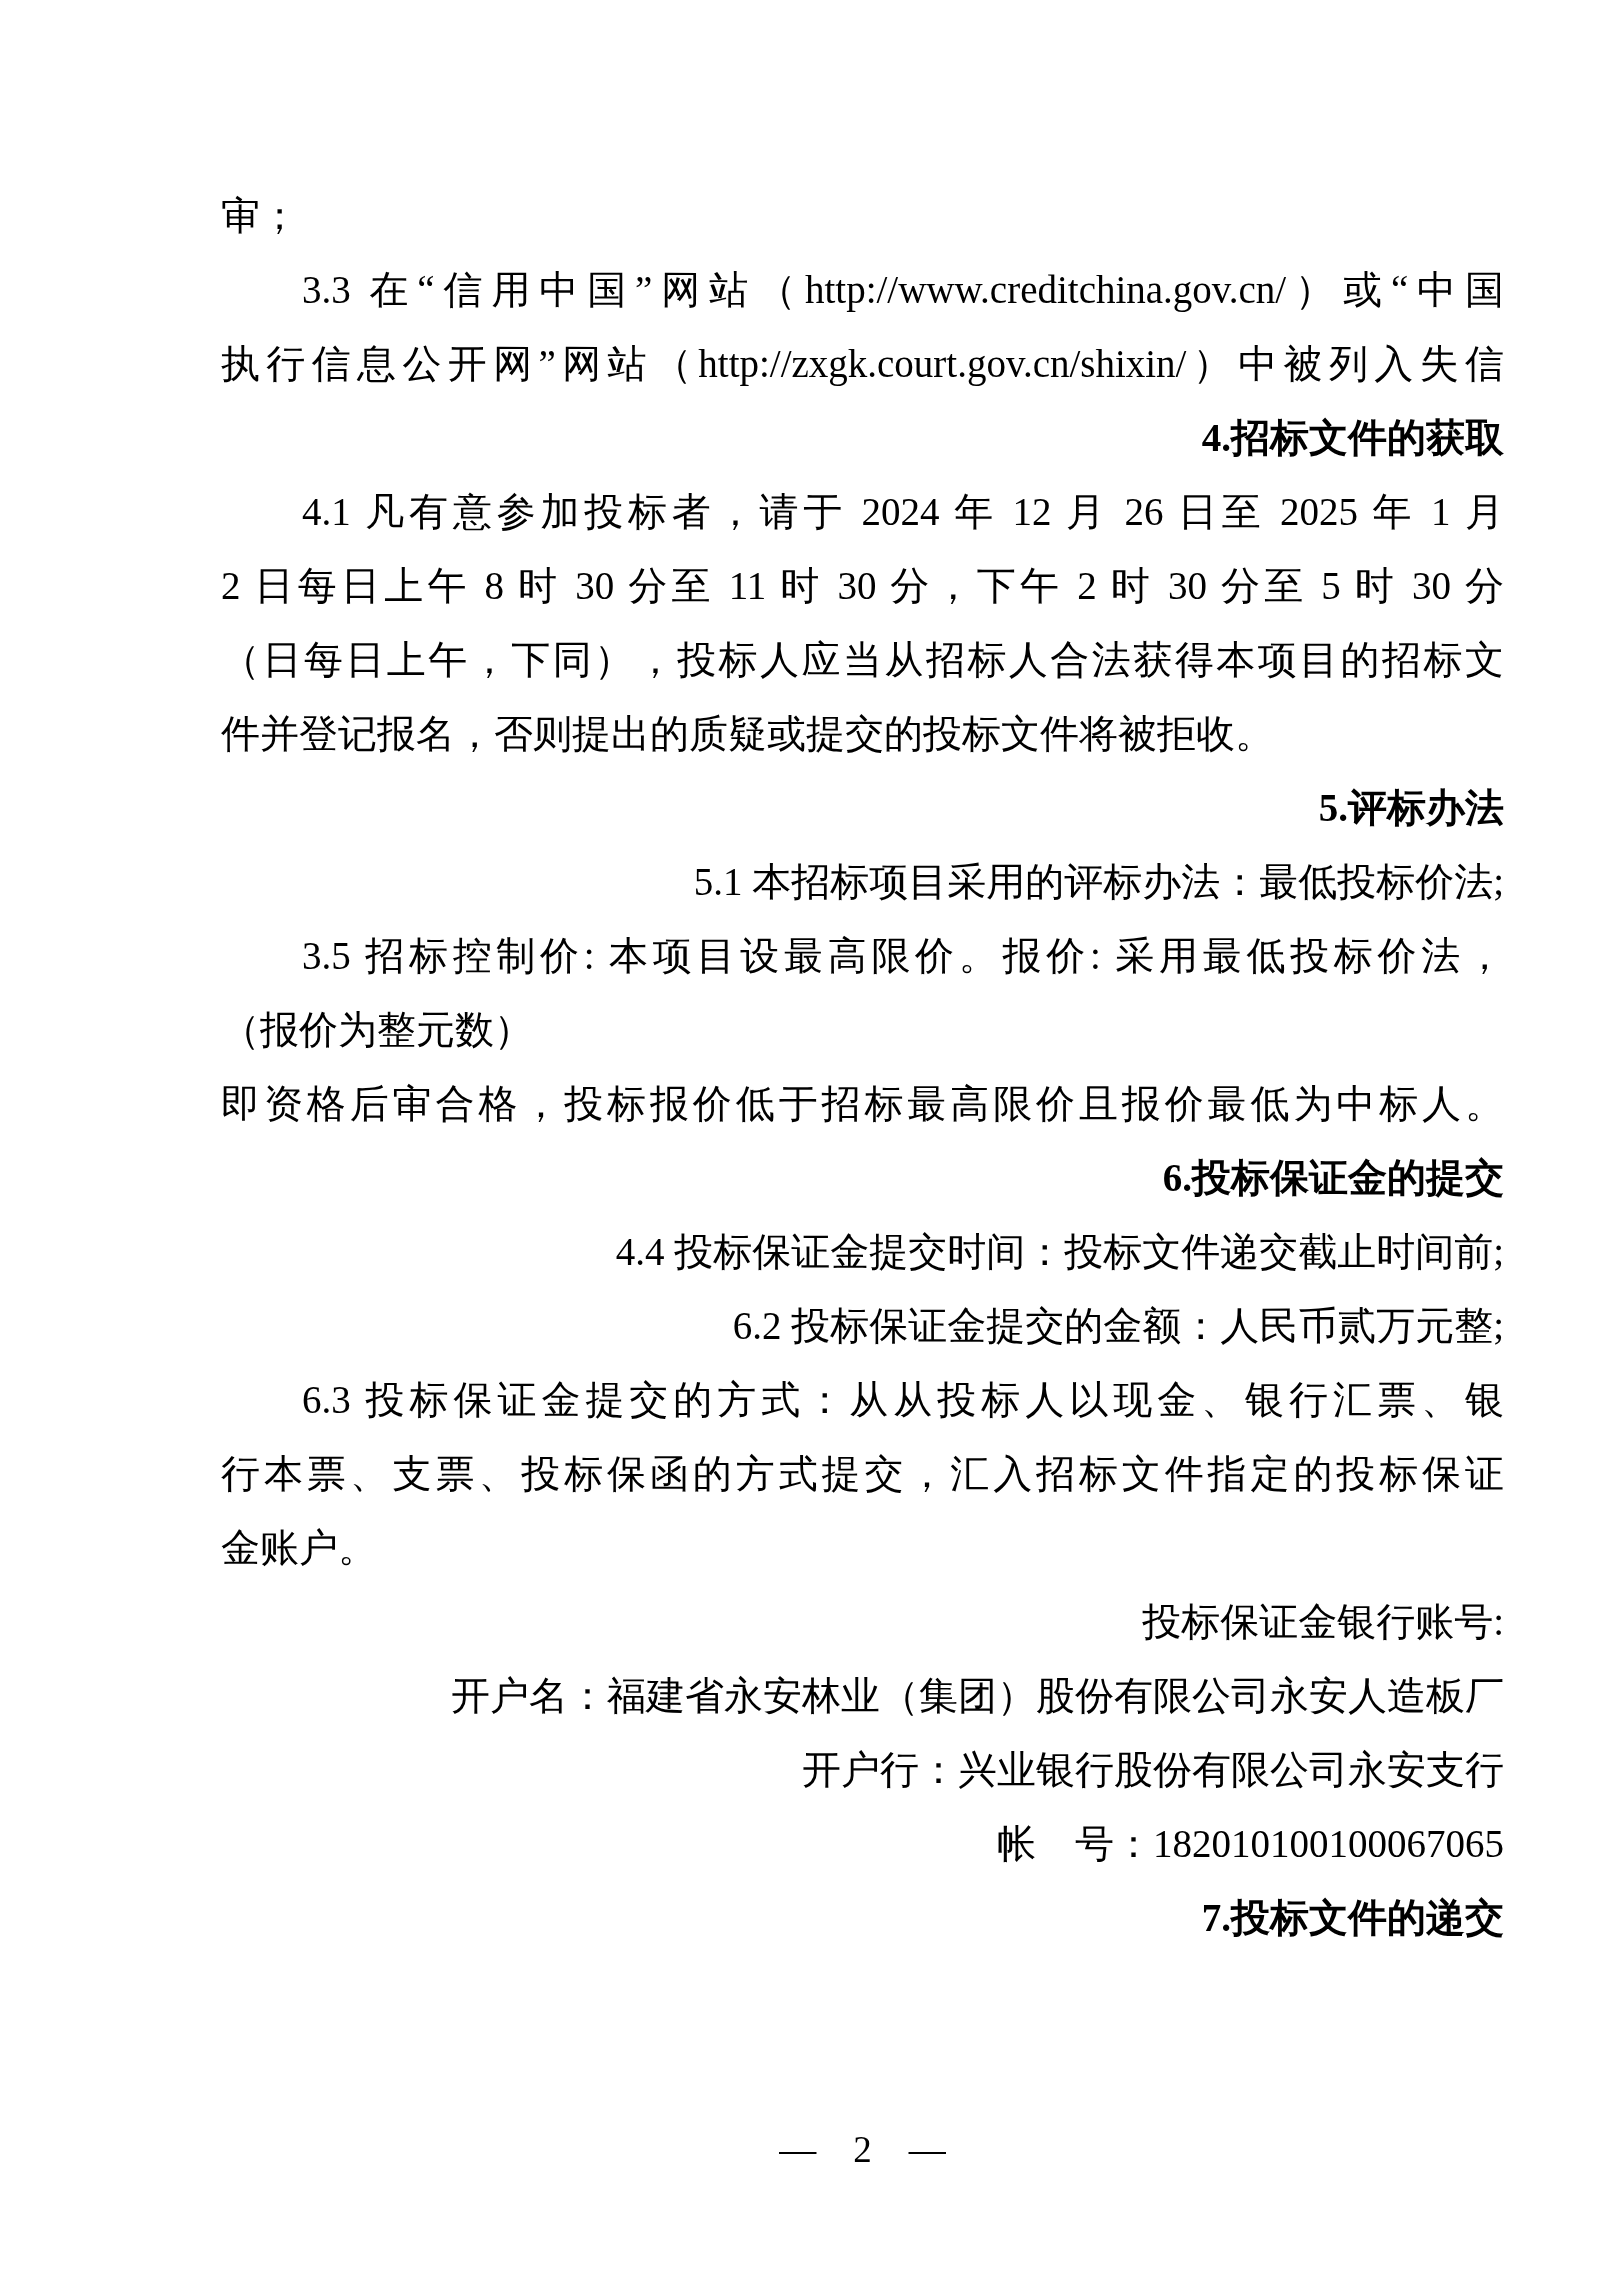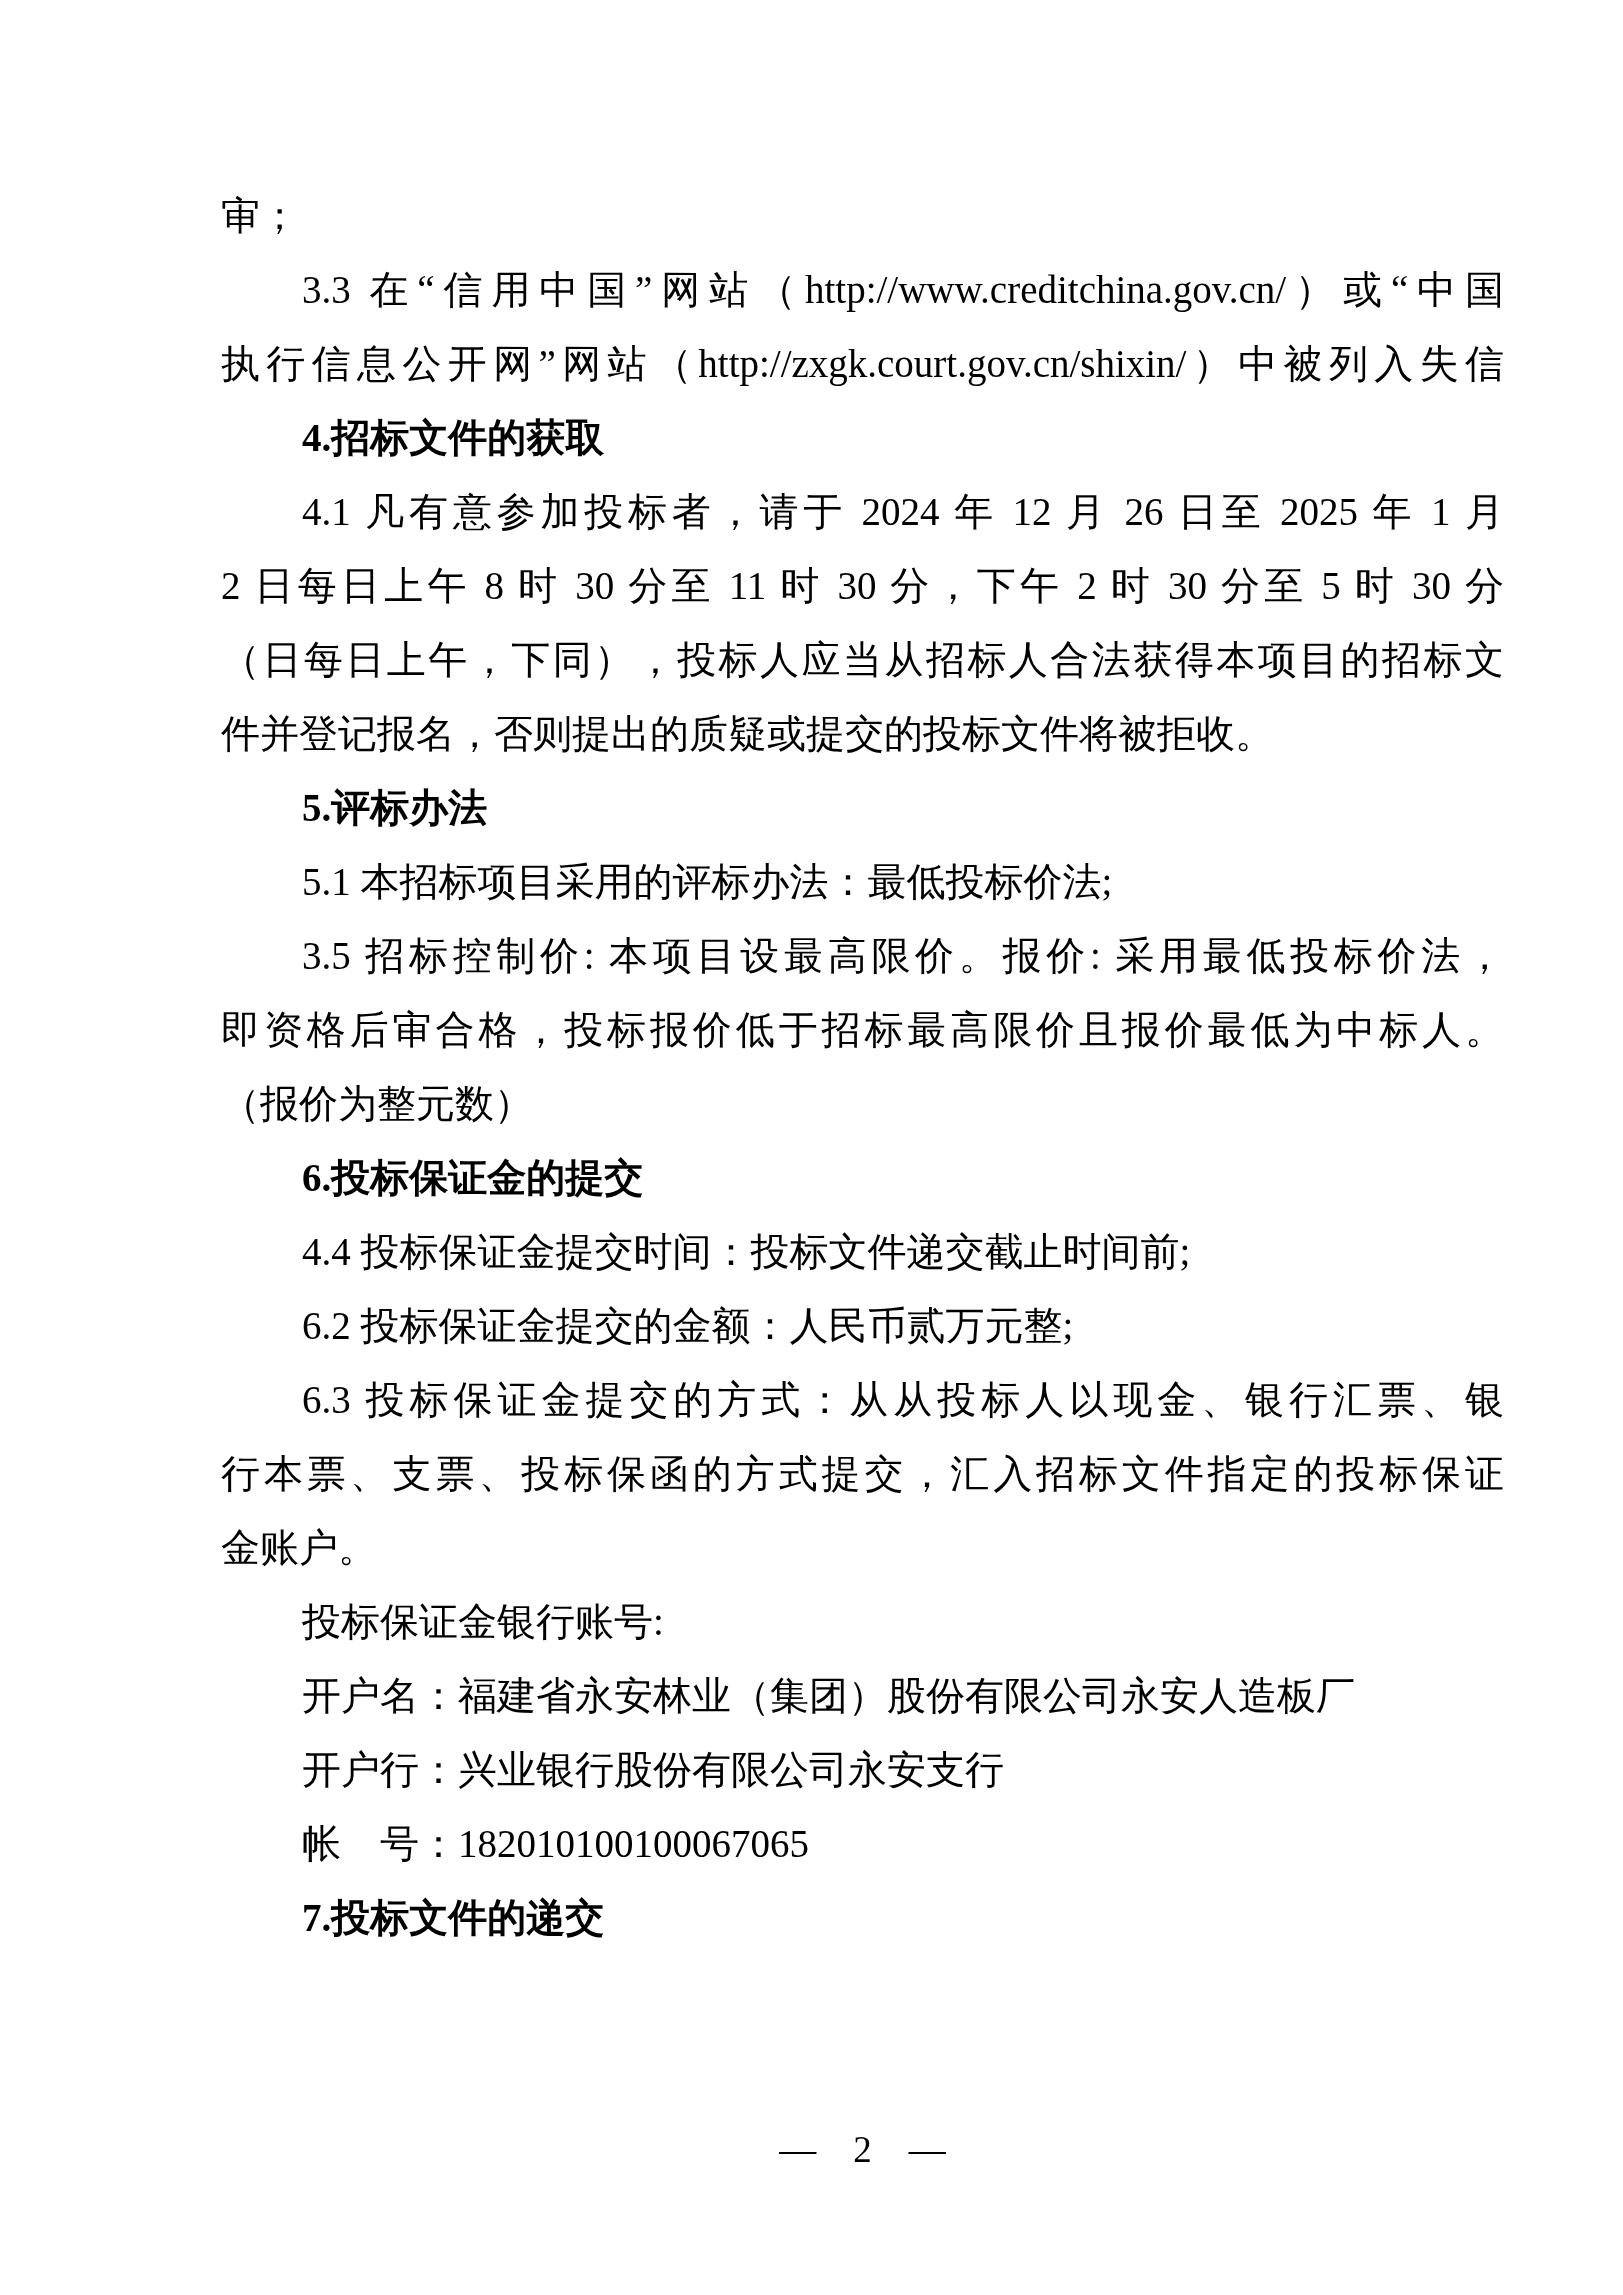--- a/index.html
+++ b/index.html
@@ -25,20 +25,21 @@
   .line {
     height: 74px;
     line-height: 74px;
     font-size: 39px;
     text-align: left;
     overflow: hidden;
     white-space: normal;
   }
   .line.indent {
     text-indent: 81px;
+    text-align: right;
   }
   .line.fill {
     text-align: justify;
     text-align-last: justify;
   }
   .line.bold {
     font-weight: bold;
   }
   .footer {
     position: absolute;
@@ -59,22 +60,22 @@
       <div class="line indent fill">3.3 在“信用中国”网站（http://www.creditchina.gov.cn/）或“中国</div>
       <div class="line fill">执行信息公开网”网站（http://zxgk.court.gov.cn/shixin/）中被列入失信</div>
       <div class="line bold indent">4.招标文件的获取</div>
       <div class="line indent fill">4.1 凡有意参加投标者，请于 2024 年 12 月 26 日至 2025 年 1 月</div>
       <div class="line fill">2 日每日上午 8 时 30 分至 11 时 30 分，下午 2 时 30 分至 5 时 30 分</div>
       <div class="line fill">（日每日上午，下同），投标人应当从招标人合法获得本项目的招标文</div>
       <div class="line">件并登记报名，否则提出的质疑或提交的投标文件将被拒收。</div>
       <div class="line bold indent">5.评标办法</div>
       <div class="line indent">5.1 本招标项目采用的评标办法：最低投标价法;</div>
       <div class="line indent fill">3.5 招标控制价: 本项目设最高限价。报价: 采用最低投标价法，</div>
+      <div class="line">（报价为整元数）</div>
       <div class="line fill">即资格后审合格，投标报价低于招标最高限价且报价最低为中标人。</div>
-      <div class="line">（报价为整元数）</div>
       <div class="line bold indent">6.投标保证金的提交</div>
       <div class="line indent">4.4 投标保证金提交时间：投标文件递交截止时间前;</div>
       <div class="line indent">6.2 投标保证金提交的金额：人民币贰万元整;</div>
       <div class="line indent fill">6.3 投标保证金提交的方式：从从投标人以现金、银行汇票、银</div>
       <div class="line fill">行本票、支票、投标保函的方式提交，汇入招标文件指定的投标保证</div>
       <div class="line">金账户。</div>
       <div class="line indent">投标保证金银行账号:</div>
       <div class="line indent">开户名：福建省永安林业（集团）股份有限公司永安人造板厂</div>
       <div class="line indent">开户行：兴业银行股份有限公司永安支行</div>
       <div class="line indent">帐　号：182010100100067065</div>

